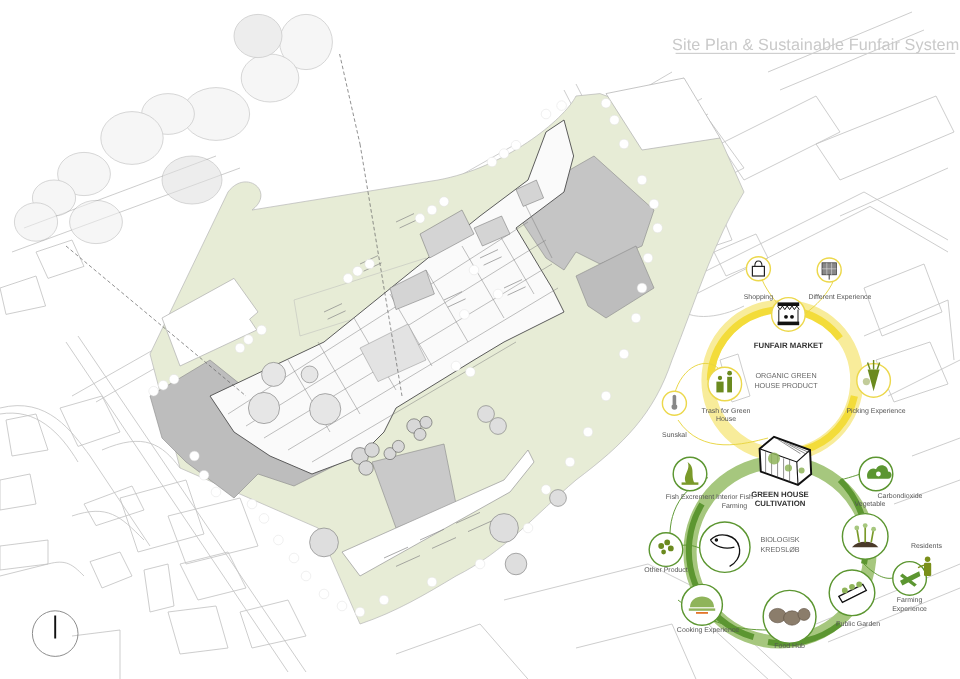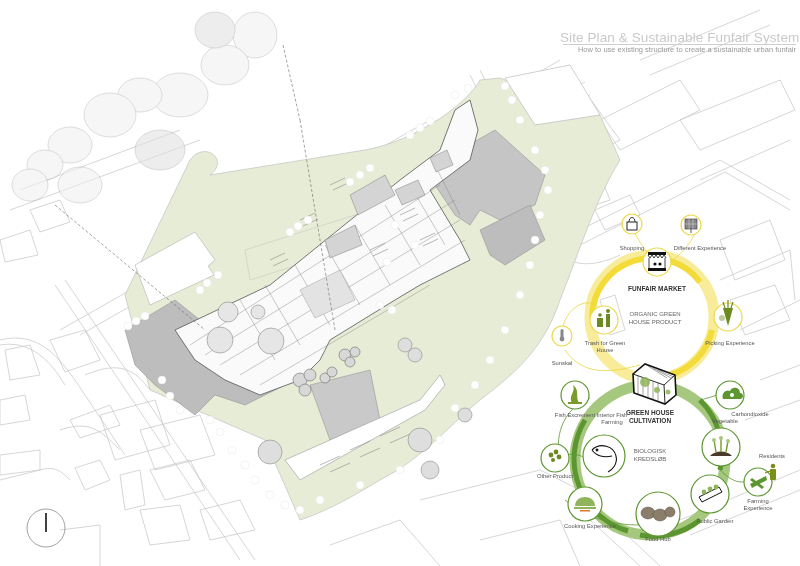--- a/index.html
+++ b/index.html
@@ -404,21 +404,20 @@
   <g fill="#7a8f1a">
     <circle cx="773" cy="466" r="2.3"></circle>
     <rect x="770" y="469" width="6" height="11" rx="1"></rect>
     <line x1="770" y1="471" x2="765" y2="473" stroke="#7a8f1a" stroke-width="1.2"></line>
   </g>
 </svg>
 
 
 <div class="title">Site Plan &amp; Sustainable Funfair System Diagram</div>
 <div class="title-rule"></div>
-<div class="subtitle">How to use existing structure to create a sustainable urban funfair</div>
 
 
 <div class="lbl" style="left:612px;top:245px;width:40px;">Shopping</div>
 <div class="lbl" style="left:670px;top:245px;width:60px;">Different Experience</div>
 <div class="lbl-b" style="left:617px;top:284px;width:80px;">FUNFAIR MARKET</div>
 <div class="lbl-c" style="left:620px;top:310px;width:70px;">ORGANIC GREEN</div>
 <div class="lbl-c" style="left:620px;top:318px;width:70px;">HOUSE PRODUCT</div>
 <div class="lbl" style="left:700px;top:340px;width:60px;">Picking Experience</div>
 <div class="lbl" style="left:580px;top:340px;width:50px;">Trash for Green</div>
 <div class="lbl" style="left:580px;top:347px;width:50px;">House</div>

